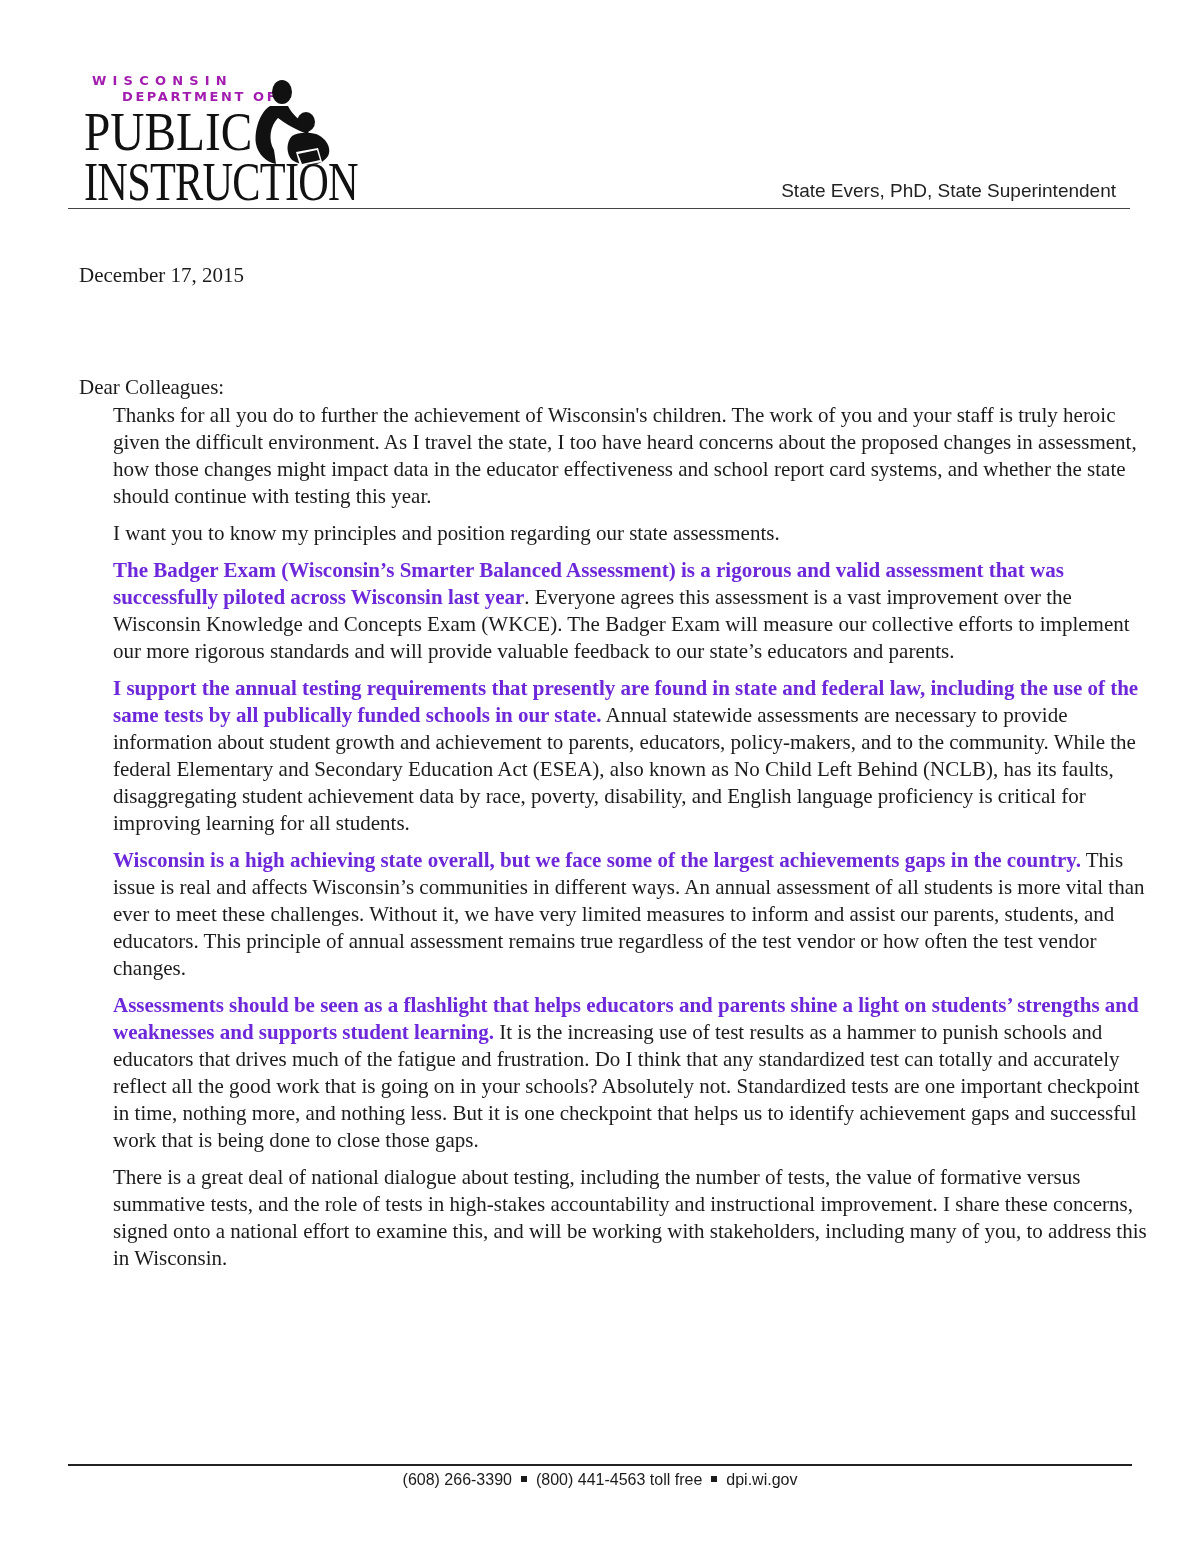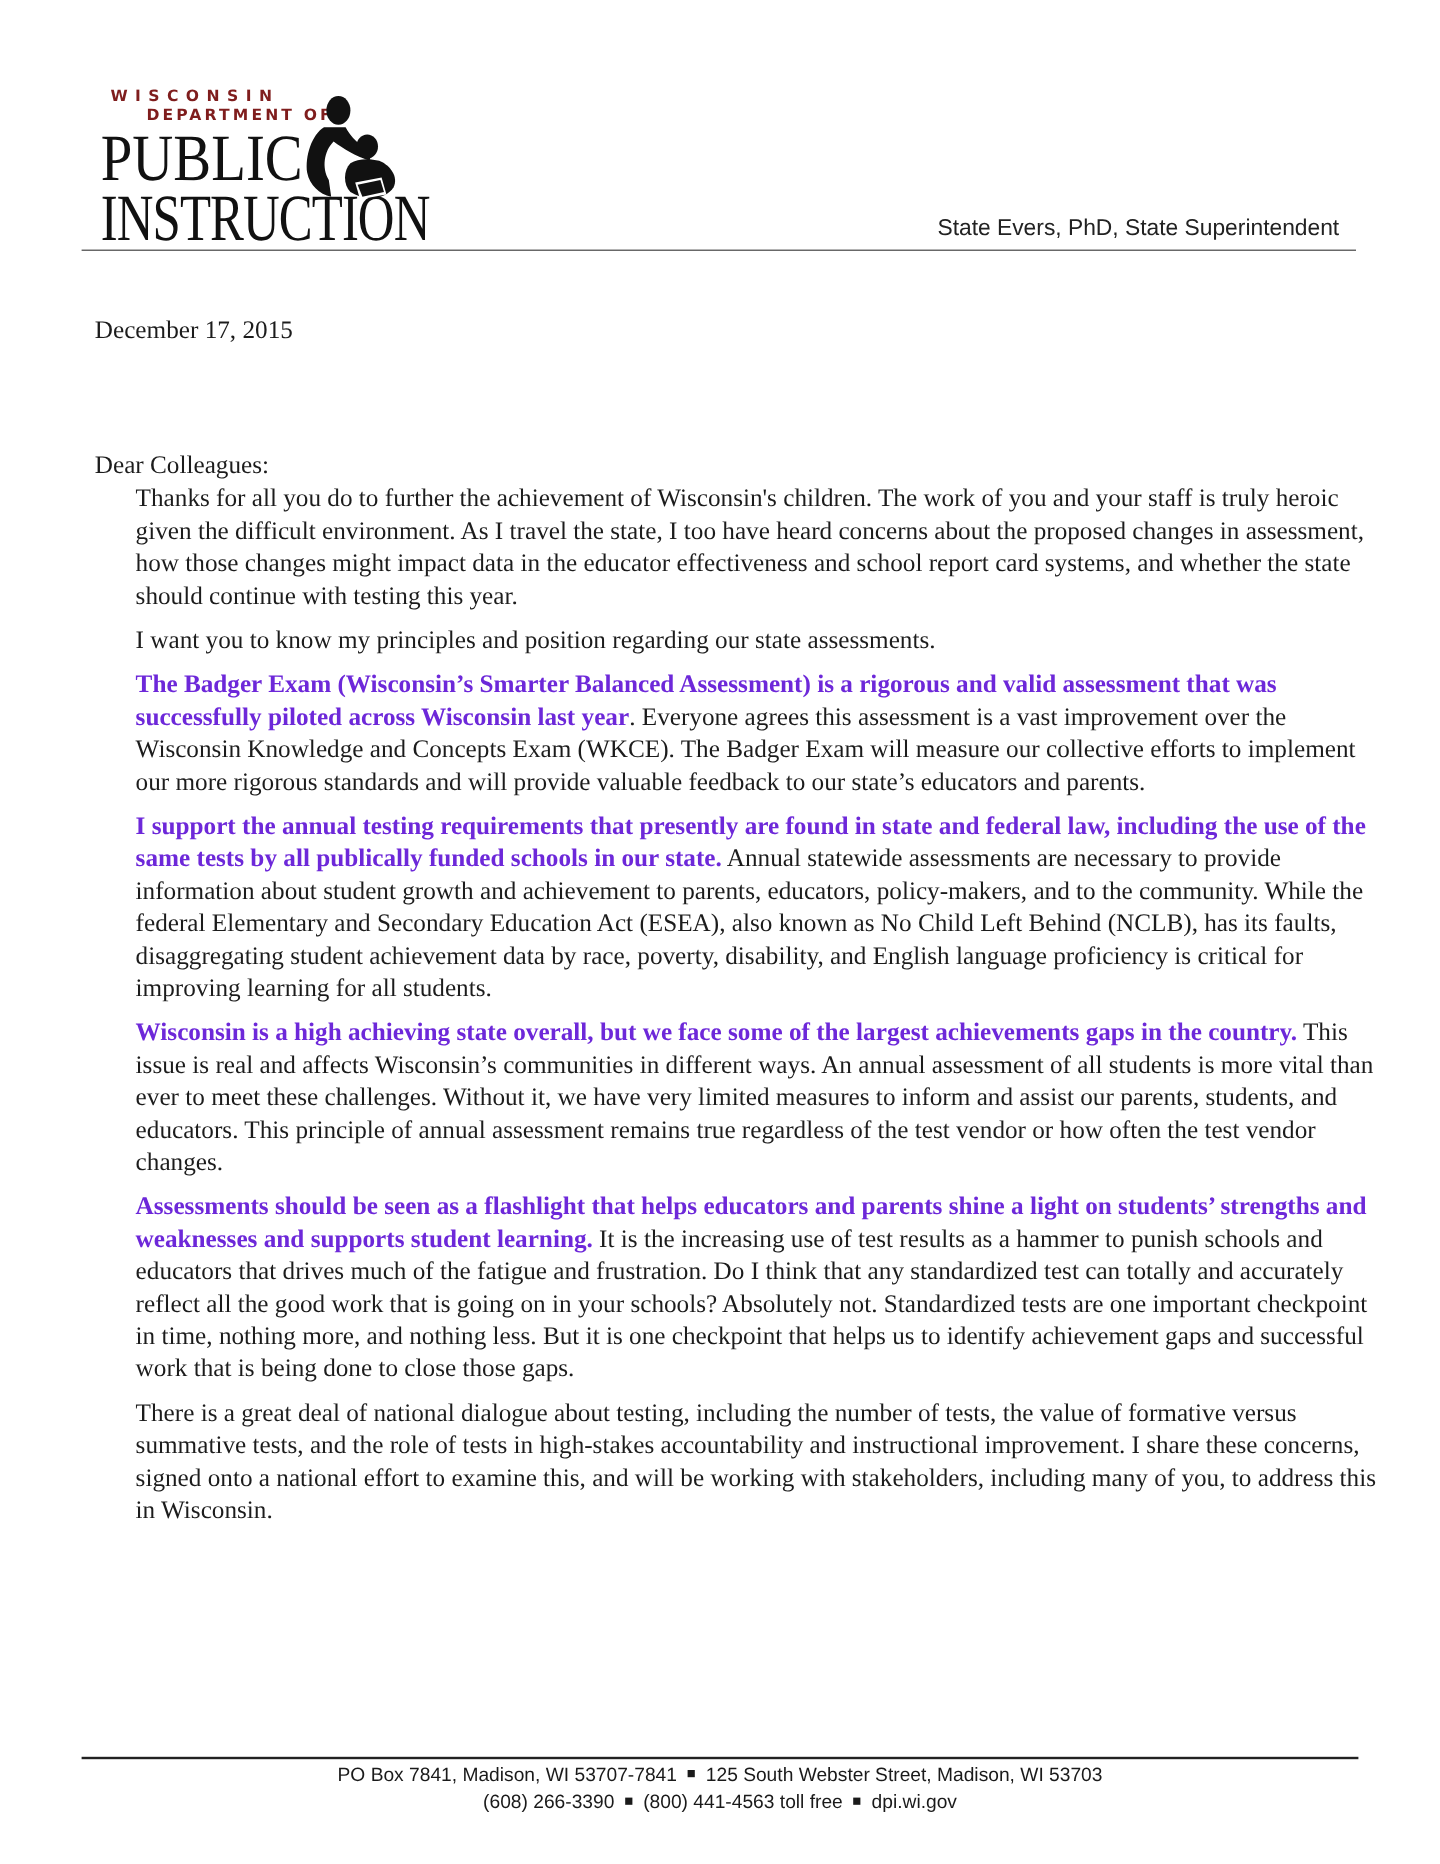--- a/index.html
+++ b/index.html
@@ -1,20 +1,20 @@
 <!DOCTYPE html>
 <html><head>
 <meta charset="utf-8">
 <style>
   html, body { margin: 0; padding: 0; background: #ffffff; }
   body { width: 1200px; height: 1553px; position: relative; overflow: hidden; color: #1a1a1a; }
   .page { position: absolute; left: 0; top: 0; width: 1200px; height: 1553px; }
 
   .logo { position: absolute; left: 84px; top: 72px; width: 270px; height: 135px; }
-  .logo-small { font-family: "DejaVu Sans", sans-serif; font-weight: bold; font-size: 13px; letter-spacing: 4.2px; line-height: 14px; color: #7f1d1d; }
+  .logo-small { font-family: "DejaVu Sans", sans-serif; font-weight: bold; font-size: 13px; letter-spacing: 4.2px; line-height: 14px; color: #a21caf; }
   .logo-small.l1 { position: absolute; left: 8px; top: 2px; letter-spacing: 6.2px; }
   .logo-small.l2 { position: absolute; left: 8px; top: 18px; letter-spacing: 2.6px; margin-left: 30px; }
   .logo-big { font-family: "Liberation Serif", serif; color: #111; position: absolute; line-height: 1; transform-origin: left top; }
   .logo-big.public { left: 0; top: 32px; font-size: 55px; transform: scaleX(0.86); letter-spacing: 0px; }
   .logo-big.instr { left: 0; top: 82px; font-size: 55px; transform: scaleX(0.77); letter-spacing: -1px; }
   .logo-figure { position: absolute; left: 168px; top: 6px; width: 80px; height: 92px; }
 
   .superintendent { position: absolute; right: 84px; top: 180px; font-family: "Liberation Sans", sans-serif; font-size: 19px; color: #222; }
   .header-rule { position: absolute; left: 68px; top: 208px; width: 1062px; height: 1px; background: #444; }
 
@@ -62,20 +62,17 @@
       <p><b>I support the annual testing requirements that presently are found in state and federal law, including the use of the same tests by all publically funded schools in our state.</b><span> Annual statewide assessments are necessary to provide information about student growth and achievement to parents, educators, policy-makers, and to the community. While the federal Elementary and Secondary Education Act (ESEA), also known as No Child Left Behind (NCLB), has its faults, disaggregating student achievement data by race, poverty, disability, and English language proficiency is critical for improving learning for all students.</span></p>
       <p><b>Wisconsin is a high achieving state overall, but we face some of the largest achievements gaps in the country.</b><span> This issue is real and affects Wisconsin’s communities in different ways. An annual assessment of all students is more vital than ever to meet these challenges. Without it, we have very limited measures to inform and assist our parents, students, and educators. This principle of annual assessment remains true regardless of the test vendor or how often the test vendor changes.</span></p>
       <p><b>Assessments should be seen as a flashlight that helps educators and parents shine a light on students’ strengths and weaknesses and supports student learning.</b><span>  It is the increasing use of test results as a hammer to punish schools and educators that drives much of the fatigue and frustration.  Do I think that any standardized test can totally and accurately reflect all the good work that is going on in your schools? Absolutely not.  Standardized tests are one important checkpoint in time, nothing more, and nothing less. But it is one checkpoint that helps us to identify achievement gaps and successful work that is being done to close those gaps.</span></p>
       <p><b></b><span>There is a great deal of national dialogue about testing, including the number of tests, the value of formative versus summative tests, and the role of tests in high-stakes accountability and instructional improvement. I share these concerns, signed onto a national effort to examine this, and will be working with stakeholders, including many of you, to address this in Wisconsin.</span></p>
     </div>
   </div>
 
   <div class="footer-rule"></div>
   <div class="footer">
     <div>
-      <span>PO Box 7841, Madison, WI  53707-7841</span><span class="sep"></span><span>125 South Webster Street, Madison, WI  53703</span>
-    </div>
-    <div>
       <span>(608) 266-3390</span><span class="sep"></span><span>(800) 441-4563 toll free</span><span class="sep"></span><span>dpi.wi.gov</span>
     </div>
   </div>
 
 </div>
 
 </body></html>

